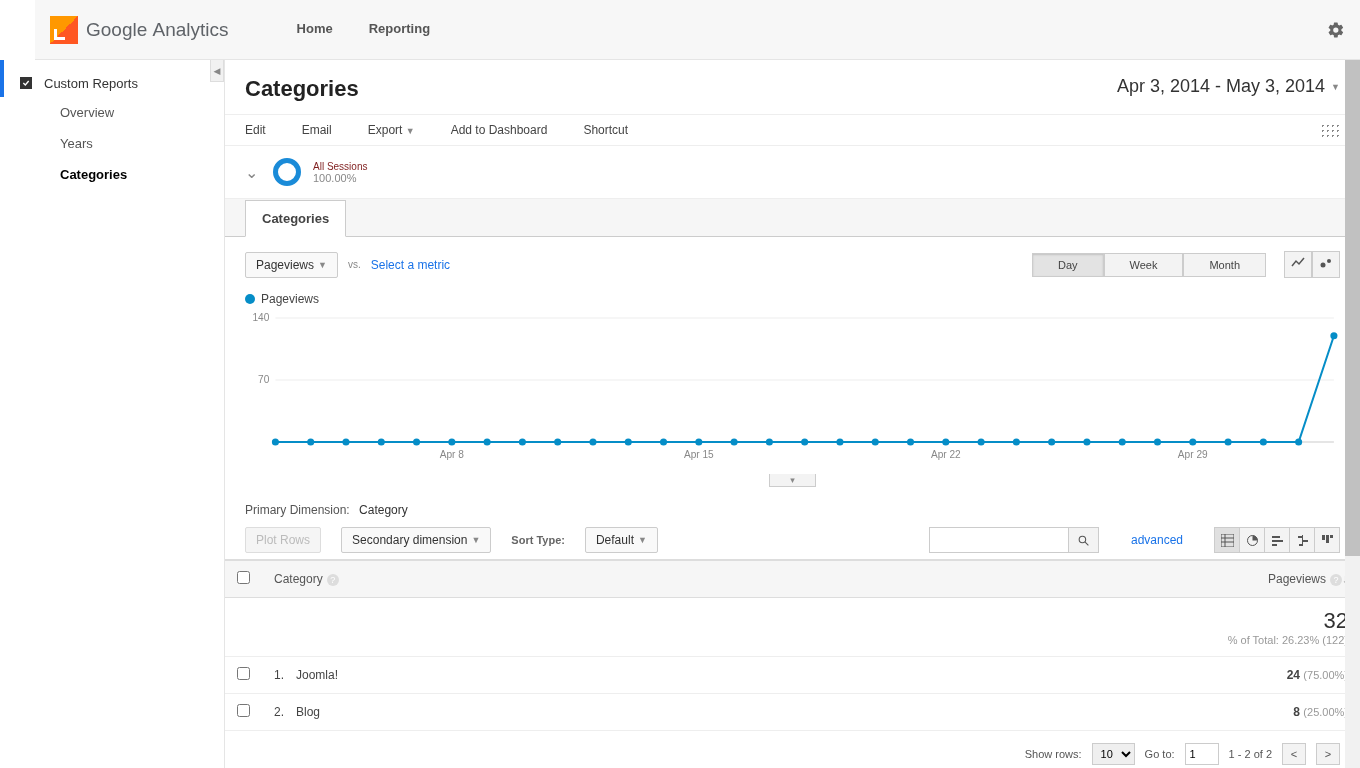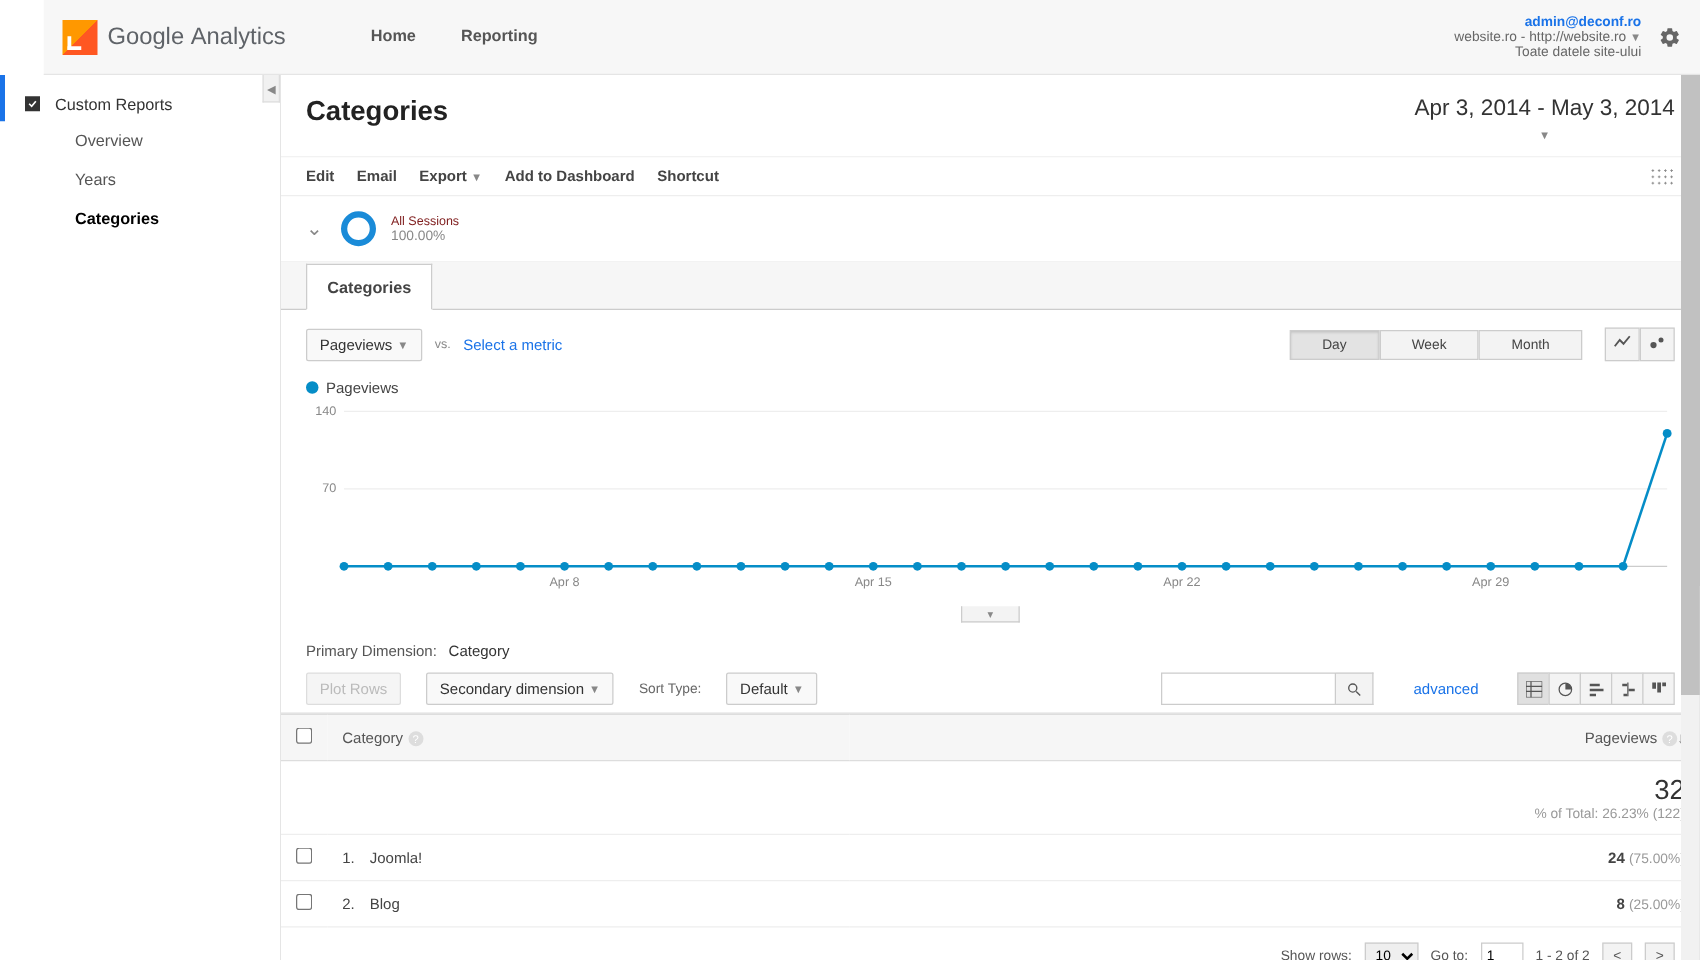--- a/index.html
+++ b/index.html
@@ -18,22 +18,22 @@
 .layout { display: flex; height: calc(100vh - 60px); }
 .sidebar { width: 225px; border-right: 1px solid #e5e5e5; background:#fff; position:relative; }
 .sb-collapse { position:absolute; right:0; top:0; width:14px; height:22px; background:#f1f1f1; border:1px solid #ddd; border-top:none; font-size:9px; display:flex; align-items:center; justify-content:center; color:#888; cursor:pointer;}
 .sb-section { padding: 15px 0 6px 14px; display:flex; align-items:center; color:#333; font-size:13px; border-left:4px solid #1a73e8; }
 .sb-section svg{ width:16px; height:16px; fill:#333; margin-right:10px;}
 .sb-item { padding: 8px 0 8px 60px; color:#555; cursor:pointer; font-size:13px;}
 .sb-item.active { font-weight:bold; color:#000;}
 .main { flex:1; overflow-y:auto; overflow-x:hidden; background:#fff; padding-bottom:20px;}
 .page-head { display:flex; justify-content:space-between; align-items:flex-start; padding: 16px 20px 12px 20px; border-bottom:1px solid #eee;}
 .page-title { font-size:22px; font-weight:bold; color:#222;}
-.date-range { font-size:18px; color:#333; display:flex; align-items:center; gap:6px; cursor:pointer;flex-direction:column;}
-.toolbar { display:flex; align-items:center; padding: 8px 20px; gap:18px; font-size:12px; color:#444; border-bottom:1px solid #eee; background:#fff;font-weight:bold;}
+.date-range { font-size:18px; color:#333; display:flex; align-items:center; gap:6px; cursor:pointer;}
+.toolbar { display:flex; align-items:center; padding: 8px 20px; gap:36px; font-size:12px; color:#444; border-bottom:1px solid #eee; background:#fff;}
 .toolbar .tb-btn { cursor:pointer; }
 .toolbar .dots { margin-left:auto; width:20px; height:14px; background-image: radial-gradient(#888 1px, transparent 1px); background-size:5px 5px;}
 .segment-row { display:flex; align-items:center; padding:12px 20px; border-bottom:1px solid #eee;}
 .segment-row .chev { width:28px; color:#888; font-size:16px; cursor:pointer;}
 .segment-circle { width:28px; height:28px; border:5px solid #1a8bd8; border-radius:50%; margin-right:12px;}
 .segment-label { font-size:10px; color:#7f1d1d;}
 .segment-percent { font-size:11px; color:#888;}
 .tab-strip { padding: 0 20px; border-bottom:1px solid #ccc; background:#f6f6f6;}
 .tab-strip .tab { display:inline-block; padding:10px 16px; background:#fff; border:1px solid #ccc; border-bottom-color:#fff; position:relative; top:1px; font-size:13px; font-weight:bold; color:#444;}
 .chart-area { padding: 14px 20px 6px 20px; }
@@ -50,21 +50,21 @@
 .legend-dot{ width:10px; height:10px; border-radius:50%; background:#058dc7;}
 .chart-svg{ width:100%; height:160px; margin-top:4px;}
 .xtick{ font-size:10px; fill:#888;}
 .ytick{ font-size:10px; fill:#888;}
 .chart-collapse{ text-align:center; margin-top:-2px;}
 .chart-collapse .cc{ display:inline-block; border:1px solid #ccc; border-top:none; padding:1px 20px; font-size:9px; color:#888; background:#f3f3f3; cursor:pointer;}
 .pd-row{ padding:10px 20px 4px; font-size:12px; color:#555;}
 .pd-row .pdv{ color:#333; margin-left:6px;}
 .tbl-ctrl{ padding:6px 20px; display:flex; align-items:center; gap:20px; font-size:12px; border-bottom:1px solid #ddd;}
 .btn-disabled{ border:1px solid #ddd; background:#f5f5f5; color:#bbb; padding:5px 10px; border-radius:2px;}
-.sort-label{ color:#666; font-size:11px;}
+.sort-label{ color:#666; font-size:11px;font-weight:bold;}
 .tbl-search{ margin-left:auto; display:flex;}
 .tbl-search input{ border:1px solid #ccc; height:26px; width:140px; padding:0 6px; font-size:12px;}
 .tbl-search button{ border:1px solid #ccc; border-left:none; width:30px; height:26px; background:#f3f3f3; cursor:pointer; display:flex; align-items:center; justify-content:center;}
 .advanced-link{ color:#1a73e8; margin-left:12px; cursor:pointer; font-size:12px;}
 .view-icons{ margin-left:12px; display:flex;}
 .view-icons .vi{ border:1px solid #ccc; width:26px; height:26px; display:flex; align-items:center; justify-content:center; background:#f3f3f3; cursor:pointer; margin-left:-1px;}
 .view-icons .vi.active{ background:#e0e0e0;}
 table.data{ width:100%; border-collapse:collapse; font-size:12px;}
 table.data th{ text-align:left; padding:10px 12px; border-top:1px solid #ddd; border-bottom:1px solid #ddd; font-weight:normal; color:#555; background:#f6f6f6;}
 table.data th.r{ text-align:right;}
@@ -90,25 +90,20 @@
 <div class="topbar">
   <div class="logo-wrap">
     <div class="logo-icon"></div>
     <div class="logo-text"><span>Google</span> <span style="font-weight:300">Analytics</span></div>
   </div>
   <div class="nav-tabs">
     <div class="nav-tab">Home</div>
     <div class="nav-tab">Reporting</div>
   </div>
   <div class="top-right">
-    <div style="cursor:pointer">
-      <div class="user">admin@deconf.ro</div>
-      <div><span>website.ro - http://website.ro</span> <span class="tri">▼</span></div>
-      <div>Toate datele site-ului</div>
-    </div>
     <svg class="gear" viewBox="0 0 24 24">
         <path d="M19.14,12.94a7,7,0,0,0,.05-.94,7,7,0,0,0-.05-.94l2.11-1.65a.5.5,0,0,0,.12-.64l-2-3.46a.5.5,0,0,0-.61-.22l-2.49,1a7,7,0,0,0-1.63-.94l-.38-2.65A.5.5,0,0,0,13.77,2H9.77a.5.5,0,0,0-.49.42L8.9,5.07a7,7,0,0,0-1.63.94l-2.49-1a.5.5,0,0,0-.61.22l-2,3.46a.5.5,0,0,0,.12.64L4.4,11a7,7,0,0,0,0,1.88L2.29,14.53a.5.5,0,0,0-.12.64l2,3.46a.5.5,0,0,0,.61.22l2.49-1a7,7,0,0,0,1.63.94l.38,2.65a.5.5,0,0,0,.49.42h4a.5.5,0,0,0,.49-.42l.38-2.65a7,7,0,0,0,1.63-.94l2.49,1a.5.5,0,0,0,.61-.22l2-3.46a.5.5,0,0,0-.12-.64ZM11.77,15.5A3.5,3.5,0,1,1,15.27,12,3.5,3.5,0,0,1,11.77,15.5Z"></path>
       </svg>
   </div>
 </div>
 
 <div class="layout">
   <div class="sidebar">
     <div class="sb-collapse">◀</div>
     <div class="sb-section">

